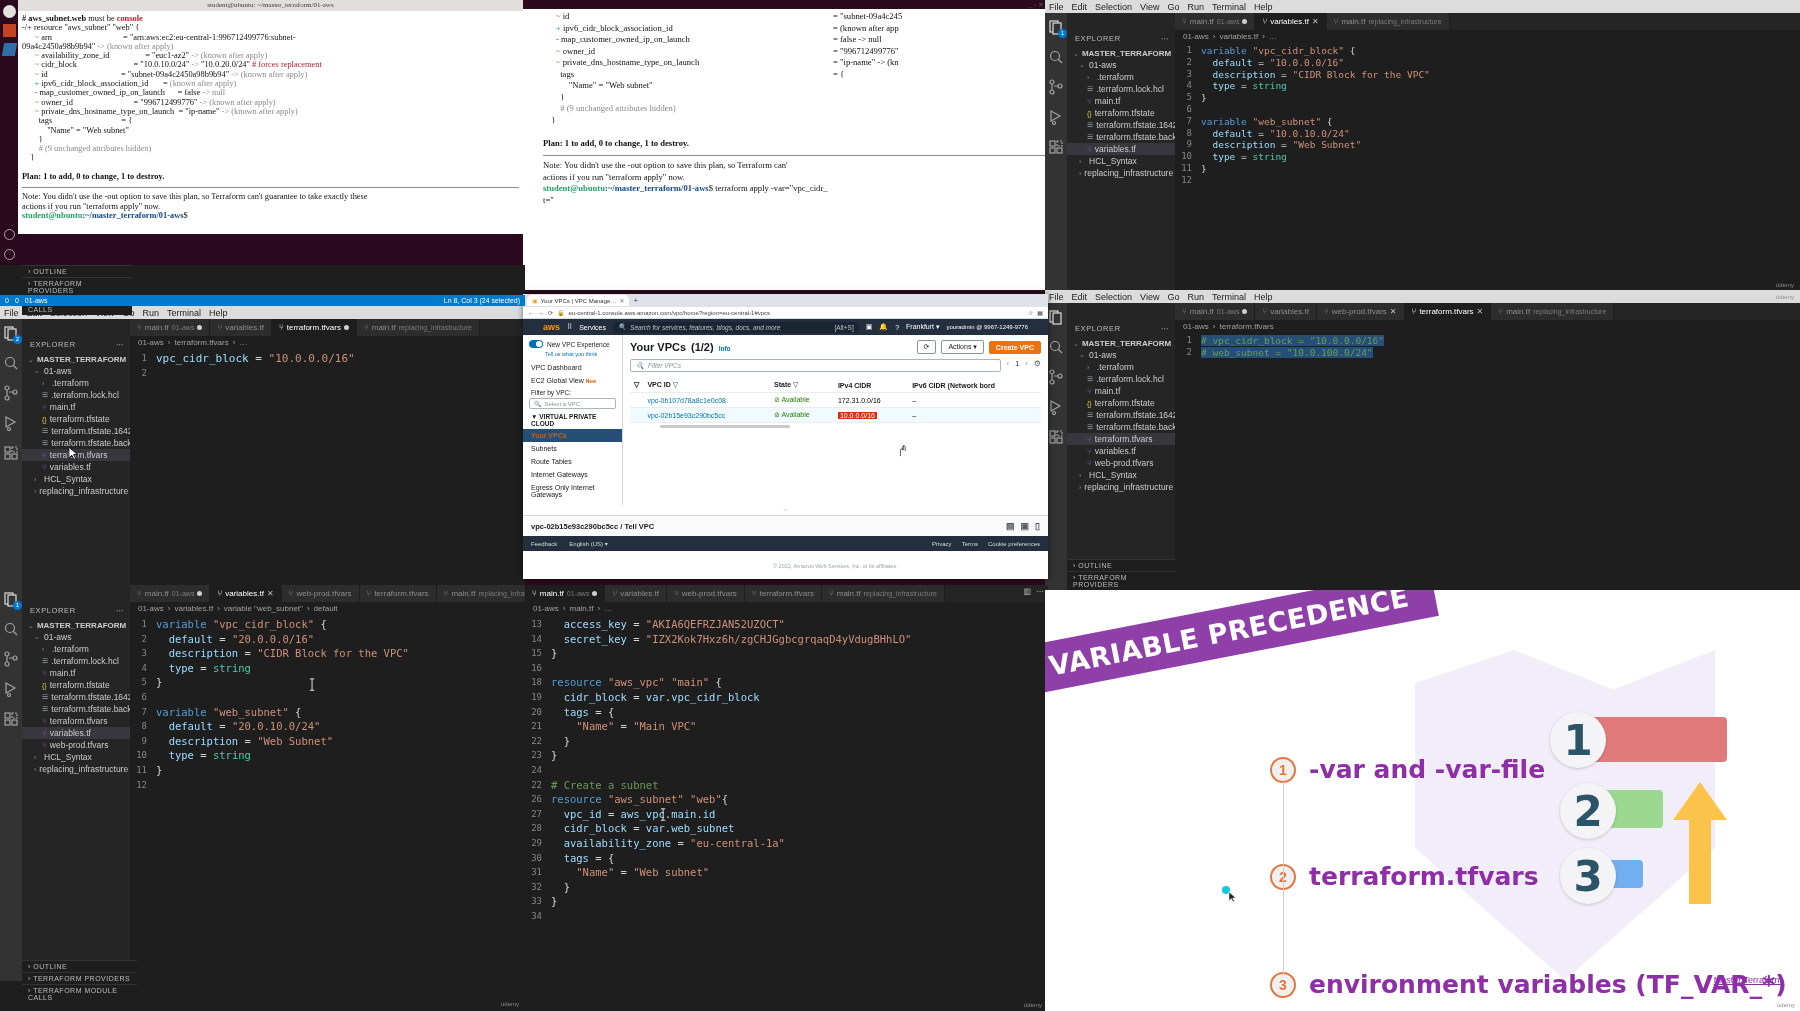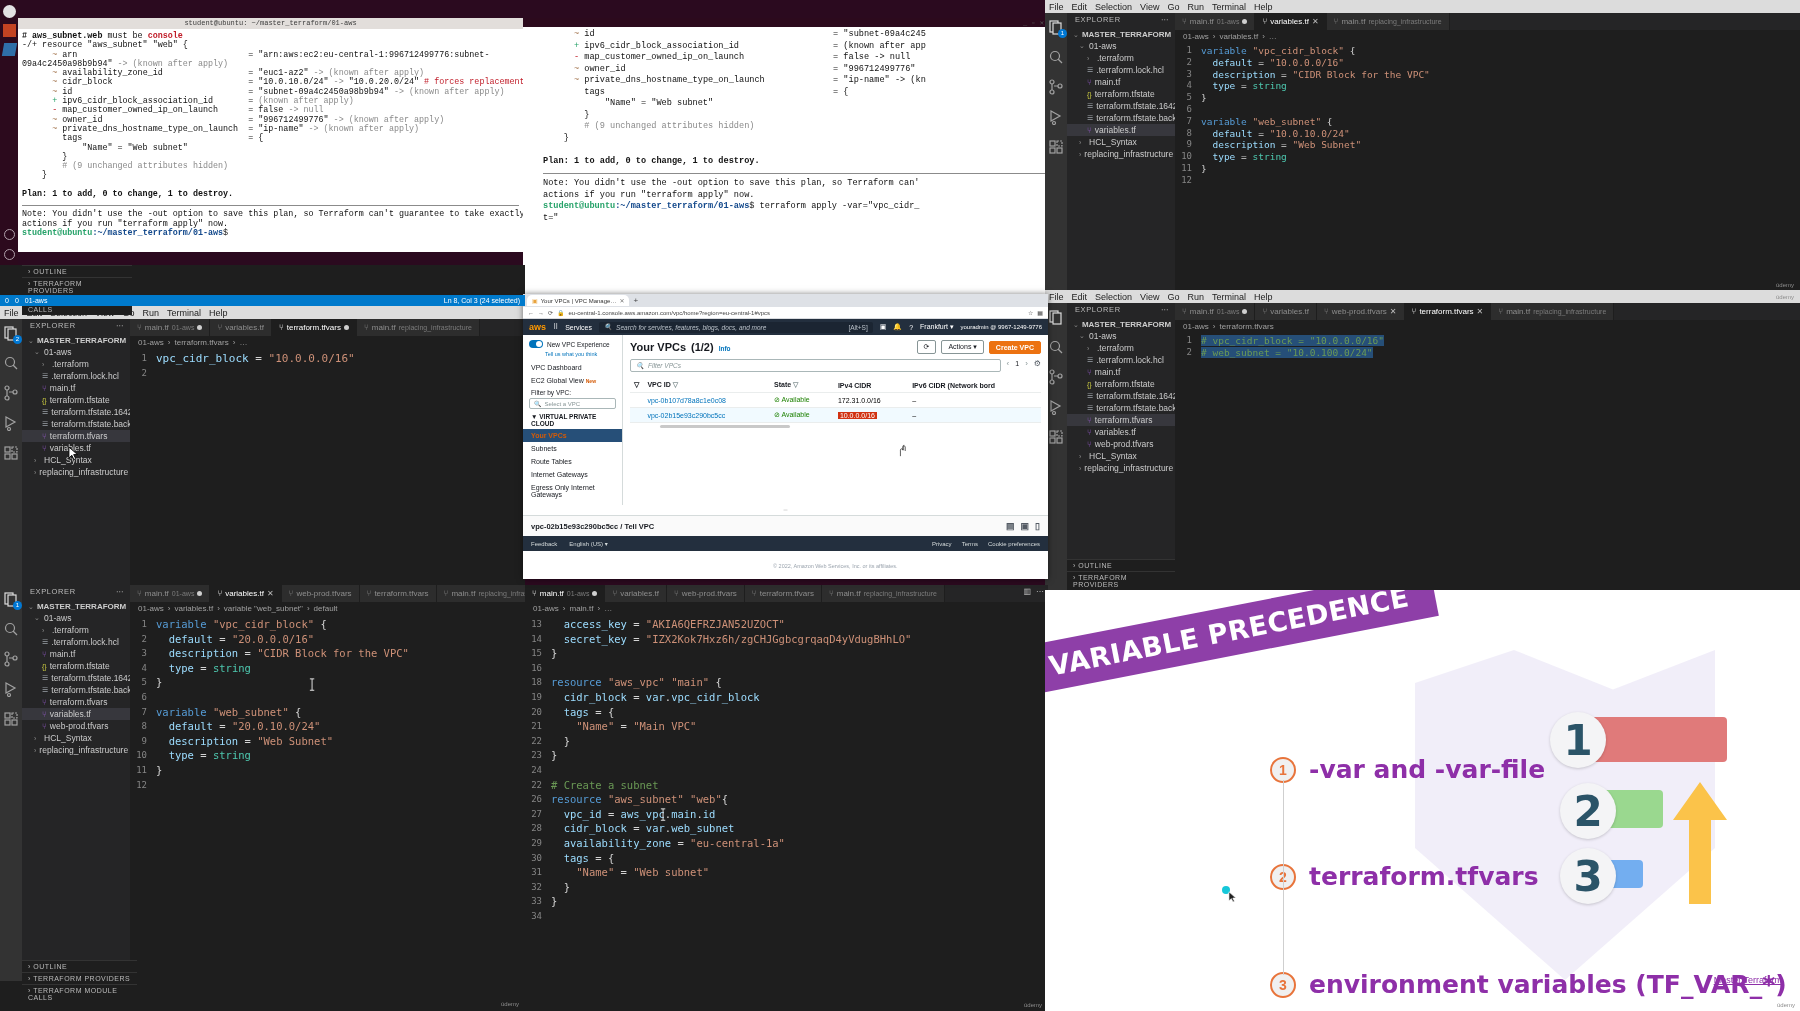--- a/index.html
+++ b/index.html
@@ -14,21 +14,21 @@
              display:flex; align-items:center; gap:8px; padding-left:4px; }
   .menubar span { white-space:nowrap; }
   .vsc-body { display:flex; position:absolute; left:0; right:0; top:13px; bottom:0; }
   .actbar { width:22px; background:#333333; display:flex; flex-direction:column;
             align-items:center; padding-top:6px; gap:14px; flex:0 0 22px; }
   .actbar .ico { width:16px; height:16px; opacity:.65; position:relative; }
   .actbar .ico.active { opacity:1; }
   .badge { position:absolute; right:-3px; bottom:-3px; background:#0078d4; color:#fff;
            border-radius:50%; width:9px; height:9px; font-size:6px; line-height:9px;
            text-align:center; }
-  .sidebar { width:108px; background:#252526; flex:0 0 108px; padding-top:0;
+  .sidebar { width:108px; background:#252526; flex:0 0 108px; padding-top:19px;
              font-size:8.5px; }
   .side-hd { display:flex; justify-content:space-between; padding:2px 6px 5px 8px;
              font-size:7.5px; letter-spacing:.6px; color:#bbbbbb; }
   .tree-row { display:flex; align-items:center; gap:3px; padding:1px 4px 1px 6px;
               white-space:nowrap; font-size:8.5px; color:#cccccc; cursor:pointer; }
   .tree-row.sel { background:#37373d; }
   .tree-row .chev { width:7px; color:#8a8a8a; font-size:7px; }
   .tree-row .tfico { color:#9a5cd0; font-size:8px; }
   .tree-row .jsico { color:#cbcb41; font-size:7px; }
   .tree-row .lkico { color:#9aa0a6; font-size:7px; }
@@ -54,41 +54,41 @@
   .typ  { color:#4ec9b0; } .id  { color:#9cdcfe; }
   .sel  { background:#264f78; }
   .panel-foot { background:#1e1e1e; font-size:7px; color:#bbbbbb; }
   .foot-row { border-top:1px solid #333; padding:2px 6px; letter-spacing:.5px; }
   .statusbar { height:11px; background:#007acc; color:#fff; font-size:7px;
                display:flex; align-items:center; justify-content:space-between;
                padding:0 5px; }
 
   
   .term { position:absolute; background:#ffffff; overflow:hidden;
-          font-family:Liberation Mono, monospace; font-size:8.4px; line-height:9.3px;margin-top:18px; }
+          font-family:Liberation Serif, serif; font-size:8.4px; line-height:9.3px; }
   .term-title { height:11px; background:#e2dedb; color:#3c3c3c; font-size:7px;
                 display:flex; align-items:center; justify-content:center; position:relative; }
   .term-title .wbtn { position:absolute; right:4px; top:1px; font-size:7px; color:#555; }
   .term-body { padding:3px 4px; color:#111; white-space:pre; }
   .t-red  { color:#c01c28; } .t-green{ color:#26a269; } .t-grey { color:#8a8a8a; }
   .t-orange{ color:#a2734c; } .t-bold { font-weight:bold; }
   .t-blue { color:#12488b; }
   .hr { border-top:1px solid #8b8b8b; margin:6px 0 4px 0; }
 
   
   .aws { position:absolute; background:#ffffff; overflow:hidden;
          font-family:"Liberation Sans", sans-serif; box-shadow:0 0 6px rgba(0,0,0,.5); }
   .br-tabbar { height:13px; background:#dee1e6; display:flex; align-items:center;
                padding-left:4px; gap:4px; }
   .br-tab { background:#fff; border-radius:5px 5px 0 0; height:11px; padding:0 5px;
             font-size:6px; color:#333; display:flex; align-items:center; gap:3px; }
   .br-url { height:12px; background:#fff; display:flex; align-items:center; gap:4px;
             padding:0 5px; font-size:6px; color:#444; border-bottom:1px solid #dadce0; }
   .aws-top { height:16px; background:#232f3e; display:flex; align-items:center;
-             gap:7px; padding:0 6px; color:#fff; font-size:7px; }
+             gap:7px; padding:0 20px; color:#fff; font-size:7px; }
   .aws-search { flex:1; background:#1b2532; border-radius:2px; height:11px;
                 display:flex; align-items:center; gap:4px; padding:0 5px;
                 color:#b9c0c8; font-size:6.5px; font-style:italic; }
   .aws-main { display:flex; height:170px; }
   .aws-side { width:100px; flex:0 0 100px; border-right:1px solid #d5dbdb;
               font-size:7px; padding-top:5px; color:#16191f; background:#fff; }
   .aws-side .item { padding:3px 8px; cursor:pointer; }
   .aws-side .item.sel { color:#d45b07; font-weight:bold; }
   .aws-side .hdr { padding:4px 8px 2px 8px; font-weight:bold; font-size:6.5px; }
   .aws-content { flex:1; background:#fff; padding:5px 7px; min-width:0; }

